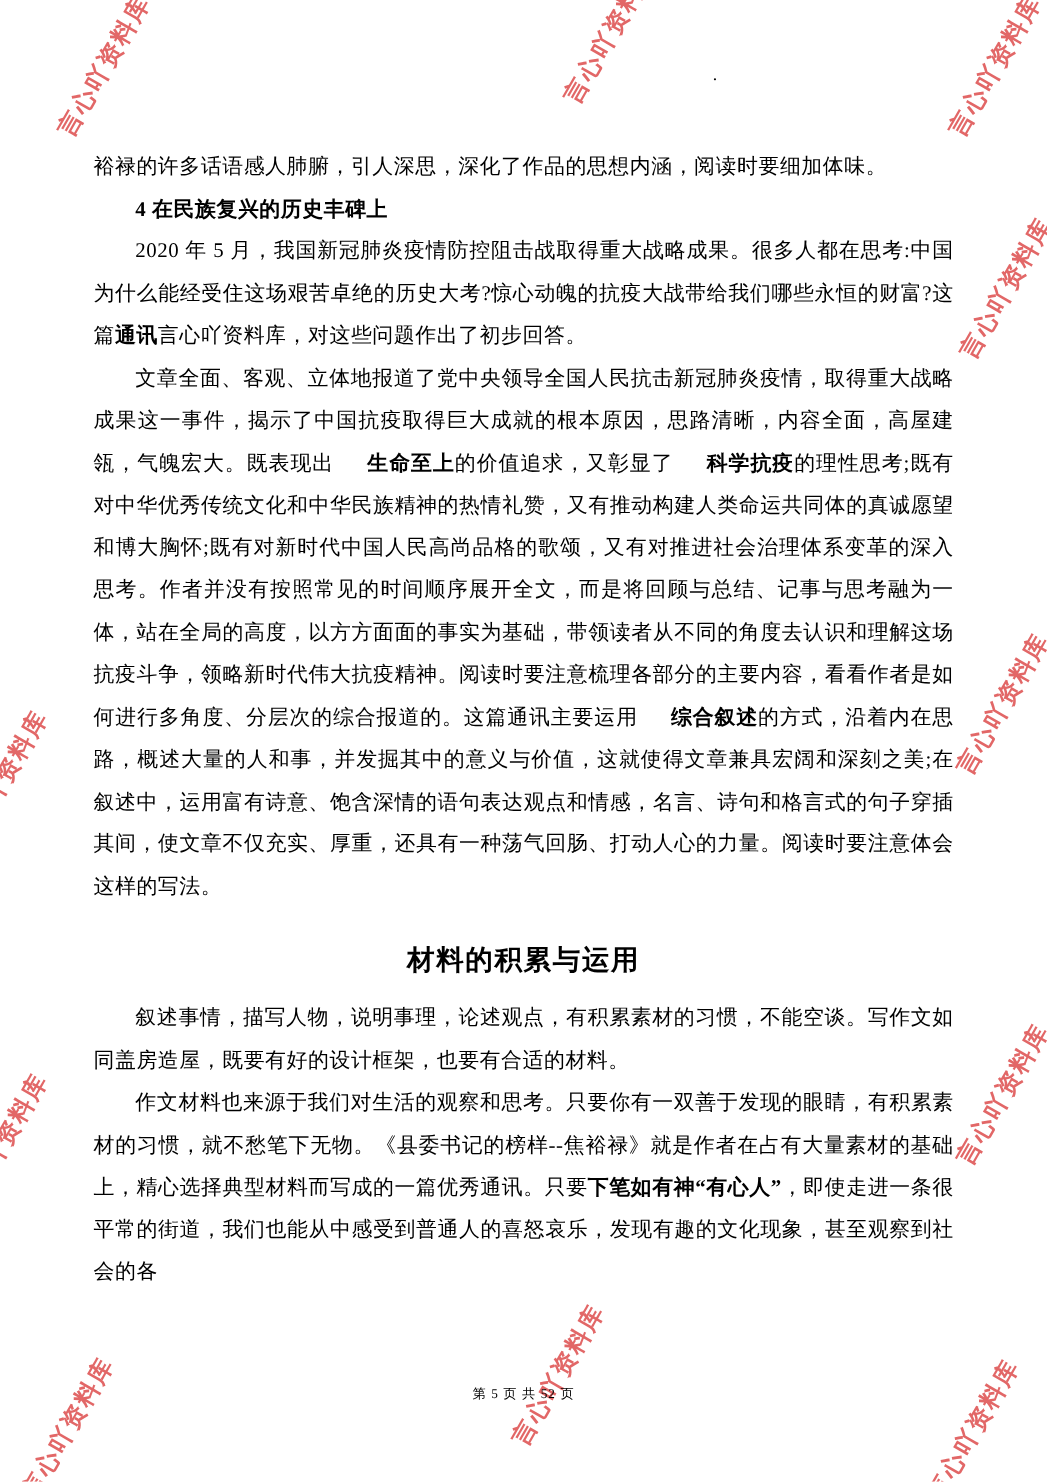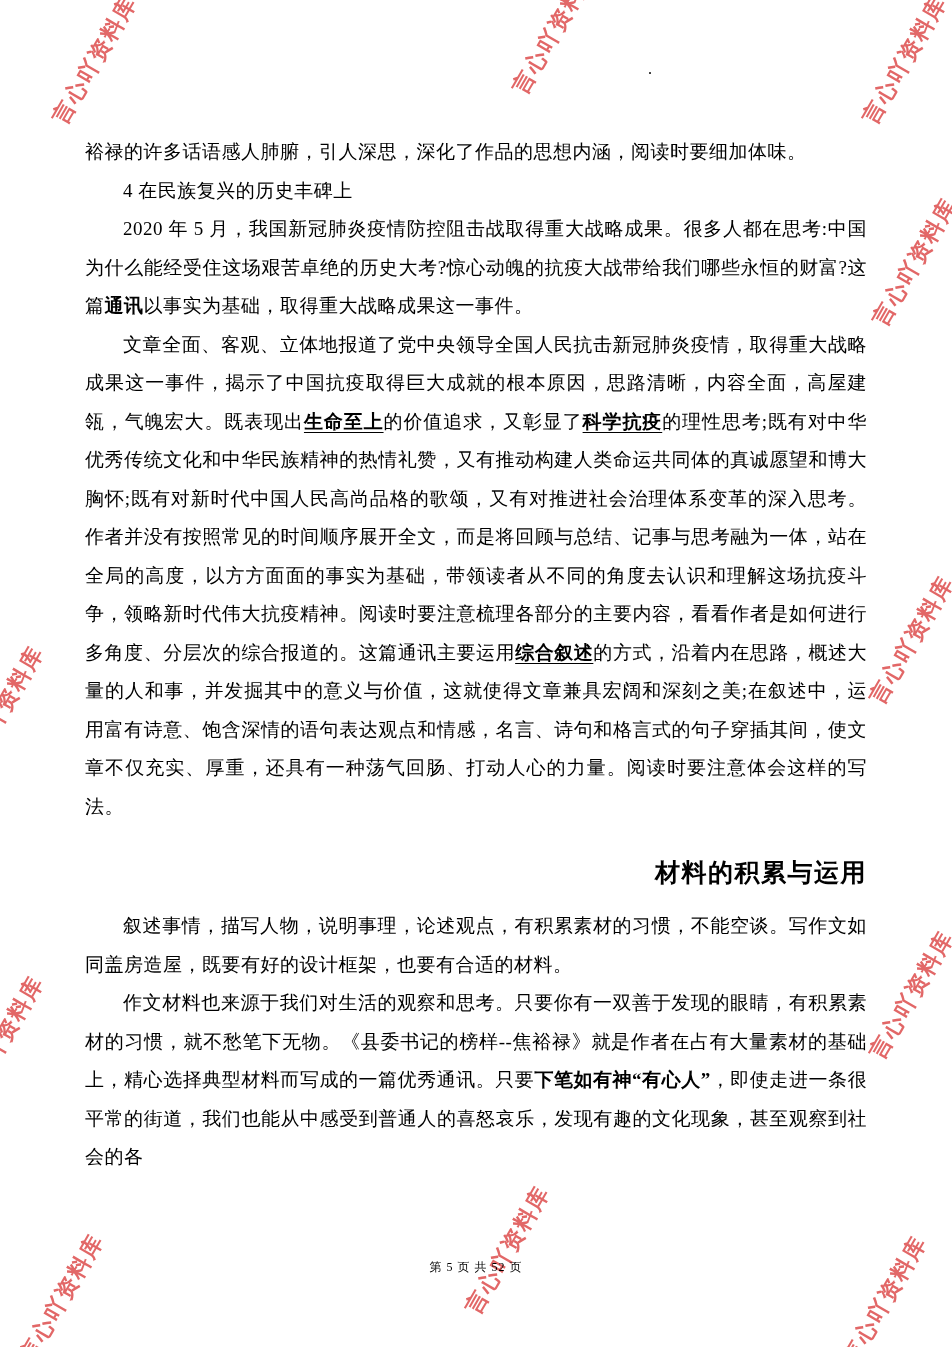--- a/index.html
+++ b/index.html
@@ -20,28 +20,28 @@
   }
   .para {
     margin: 0;
     font-size: 19px;
     line-height: 38.5px;
     text-align: justify;
     letter-spacing: 0.5px;
     word-break: break-all;
   }
   .indent { text-indent: 2em; }
-  .heading-num { font-weight: normal; text-indent: 2em; }
+  .heading-num { font-weight: bold; text-indent: 2em; }
   .heading-sub { font-weight: bold; text-indent: 3.4em; white-space: pre-wrap; }
   .b { font-weight: bold; }
-  .u { text-decoration: underline; text-underline-offset: 4px; }
+  .u { text-underline-offset: 4px; margin-left: 30px; }
   .section-title {
     font-size: 25px;
     font-weight: bold;
-    text-align: right;
+    text-align: center;
     margin: 30px 0 18px 0;
     letter-spacing: 1.5px;
   }
   .footer {
     position: absolute;
     left: 0;
     right: 0;
     top: 1259px;
     text-align: center;
     font-size: 12px;
@@ -81,21 +81,21 @@
       <div class="wm" style="left: 62px; top: 1298px; color: rgb(226, 103, 103);">言心吖资料库</div>
       <div class="wm" style="left: 508px; top: 1250px; color: rgb(226, 103, 103);">言心吖资料库</div>
       <div class="wm" style="left: 885px; top: 1300px; color: rgb(226, 103, 103);">言心吖资料库</div>
     </div>
 
   <span class="stray-dot">.</span>
 
   <div class="content">
     <p class="para">裕禄的许多话语感人肺腑，引人深思，深化了作品的思想内涵，阅读时要细加体味。</p>
     <p class="para heading-num">4 在民族复兴的历史丰碑上</p>
-    <p class="para indent"><span>2020 年 5 月，我国新冠肺炎疫情防控阻击战取得重大战略成果。很多人都在思考:中国为什么能经受住这场艰苦卓绝的历史大考?惊心动魄的抗疫大战带给我们哪些永恒的财富?这篇</span><span class="b">通讯</span><span>以事实为基础，取得重大战略成果这一事件。</span></p>
+    <p class="para indent"><span>2020 年 5 月，我国新冠肺炎疫情防控阻击战取得重大战略成果。很多人都在思考:中国为什么能经受住这场艰苦卓绝的历史大考?惊心动魄的抗疫大战带给我们哪些永恒的财富?这篇</span><span class="b">通讯</span><span>言心吖资料库，对这些问题作出了初步回答。</span></p>
     <p class="para indent"><span>文章全面、客观、立体地报道了党中央领导全国人民抗击新冠肺炎疫情，取得重大战略成果这一事件，揭示了中国抗疫取得巨大成就的根本原因，思路清晰，内容全面，高屋建瓴，气魄宏大。既表现出</span><span class="b u">生命至上</span><span>的价值追求，又彰显了</span><span class="b u">科学抗疫</span><span>的理性思考;既有对中华优秀传统文化和中华民族精神的热情礼赞，又有推动构建人类命运共同体的真诚愿望和博大胸怀;既有对新时代中国人民高尚品格的歌颂，又有对推进社会治理体系变革的深入思考。作者并没有按照常见的时间顺序展开全文，而是将回顾与总结、记事与思考融为一体，站在全局的高度，以方方面面的事实为基础，带领读者从不同的角度去认识和理解这场抗疫斗争，领略新时代伟大抗疫精神。阅读时要注意梳理各部分的主要内容，看看作者是如何进行多角度、分层次的综合报道的。这篇通讯主要运用</span><span class="b u">综合叙述</span><span>的方式，沿着内在思路，概述大量的人和事，并发掘其中的意义与价值，这就使得文章兼具宏阔和深刻之美;在叙述中，运用富有诗意、饱含深情的语句表达观点和情感，名言、诗句和格言式的句子穿插其间，使文章不仅充实、厚重，还具有一种荡气回肠、打动人心的力量。阅读时要注意体会这样的写法。</span></p>
     <h1 class="section-title">材料的积累与运用</h1>
     <p class="para indent">叙述事情，描写人物，说明事理，论述观点，有积累素材的习惯，不能空谈。写作文如同盖房造屋，既要有好的设计框架，也要有合适的材料。</p>
     <p class="para indent"><span>作文材料也来源于我们对生活的观察和思考。只要你有一双善于发现的眼睛，有积累素材的习惯，就不愁笔下无物。《县委书记的榜样--焦裕禄》就是作者在占有大量素材的基础上，精心选择典型材料而写成的一篇优秀通讯。只要</span><span class="b">下笔如有神“有心人”</span><span>，即使走进一条很平常的街道，我们也能从中感受到普通人的喜怒哀乐，发现有趣的文化现象，甚至观察到社会的各</span></p>
   </div>
 
   <div class="footer">第 5 页 共 52 页</div>
 
 </div>
 

